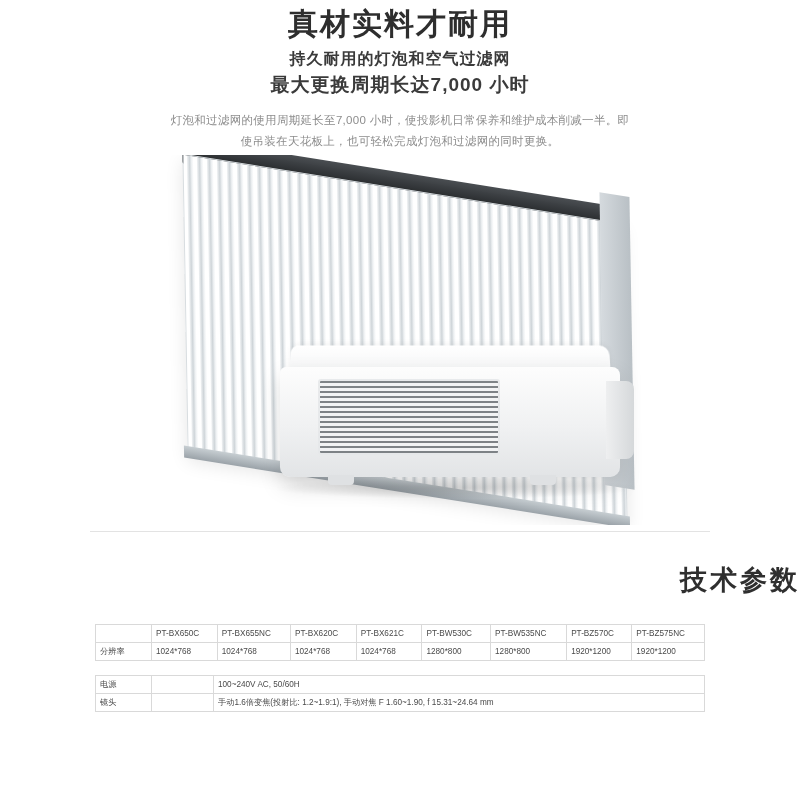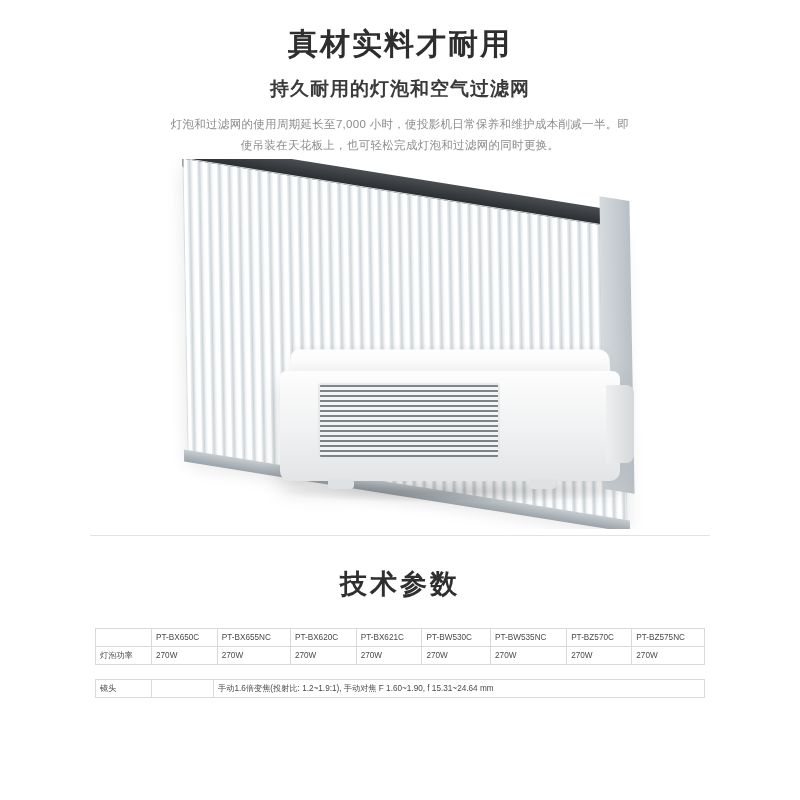--- a/index.html
+++ b/index.html
@@ -9,37 +9,37 @@
     height: 800px;
     background: #ffffff;
     font-family: "Liberation Sans", sans-serif;
     color: #333;
     overflow: hidden;
     position: relative;
   }
 
   
   .hero {
-    padding-top: 24px;
+    padding-top: 4px;
     text-align: center;
   }
   .hero .h1 {
     font-size: 30px;
     font-weight: bold;
     letter-spacing: 2px;
     color: #2e2e2e;
     line-height: 1.3;
   }
   .hero .h2 {
-    font-size: 19px;
+    font-size: 16px;
     font-weight: bold;
     color: #3a3a3a;
     letter-spacing: 1px;
     line-height: 1.5;
-    margin-top: 12px;
+    margin-top: 4px;
   }
   .hero .h3 {
     font-size: 19px;
     font-weight: bold;
     color: #3a3a3a;
     letter-spacing: 1px;
     line-height: 1.5;
   }
   .hero .desc {
     font-size: 11.5px;
@@ -194,21 +194,21 @@
   
   .divider {
     width: 620px;
     height: 1px;
     background: #e3e3e3;
     margin: 6px auto 0;
   }
 
   
   .spec-title {
-    text-align: center;
+    text-align: right;
     font-size: 27px;
     font-weight: bold;
     letter-spacing: 3px;
     color: #2f2f2f;
     margin-top: 30px;
   }
 
   .tables {
     width: 610px;
     margin: 26px auto 0;
@@ -237,20 +237,21 @@
   .detail-table td.k1 { width: 56px; }
   .detail-table td.k2 { width: 62px; }
   .detail-table td.v { }
 </style>
 </head>
 <body>
 
 <div class="hero">
   <div class="h1">真材实料才耐用</div>
   <div class="h2">持久耐用的灯泡和空气过滤网</div>
+  <div class="h3">最大更换周期长达7,000 小时</div>
   <div class="desc">灯泡和过滤网的使用周期延长至7,000 小时，使投影机日常保养和维护成本削减一半。即使吊装在天花板上，也可轻松完成灯泡和过滤网的同时更换。</div>
 </div>
 
 <div class="visual">
 
   <div class="filter-wrap">
     <div class="filter-frame-top"></div>
     <div class="filter-body"></div>
     <div class="filter-frame-right"></div>
     <div class="filter-frame-bottom"></div>
@@ -283,35 +284,40 @@
         <th>PT-BX620C</th>
         <th>PT-BX621C</th>
         <th>PT-BW530C</th>
         <th>PT-BW535NC</th>
         <th>PT-BZ570C</th>
         <th>PT-BZ575NC</th>
       </tr>
     </thead>
     <tbody>
       <tr>
-        <td class="rowhead">灯泡功率</td>
-        <td>270W</td>
-        <td>270W</td>
-        <td>270W</td>
-        <td>270W</td>
-        <td>270W</td>
-        <td>270W</td>
-        <td>270W</td>
-        <td>270W</td>
+        <td class="rowhead">分辨率</td>
+        <td>1024*768</td>
+        <td>1024*768</td>
+        <td>1024*768</td>
+        <td>1024*768</td>
+        <td>1280*800</td>
+        <td>1280*800</td>
+        <td>1920*1200</td>
+        <td>1920*1200</td>
       </tr>
     </tbody>
   </table>
 
   <table class="detail-table">
     <tbody>
+      <tr>
+        <td class="k1">电源</td>
+        <td class="k2"></td>
+        <td class="v">100~240V AC, 50/60H</td>
+      </tr>
       <tr>
         <td class="k1">镜头</td>
         <td class="k2"></td>
         <td class="v">手动1.6倍变焦(投射比: 1.2~1.9:1), 手动对焦 F 1.60~1.90, f 15.31~24.64 mm</td>
       </tr>
 
     </tbody>
   </table>
 </div>
 

